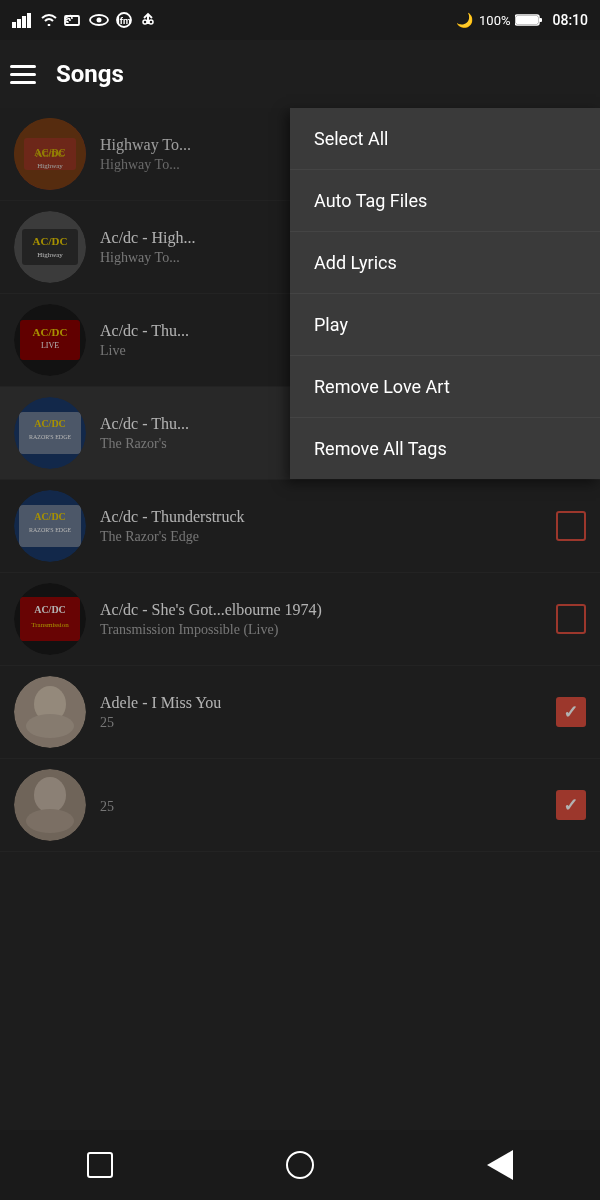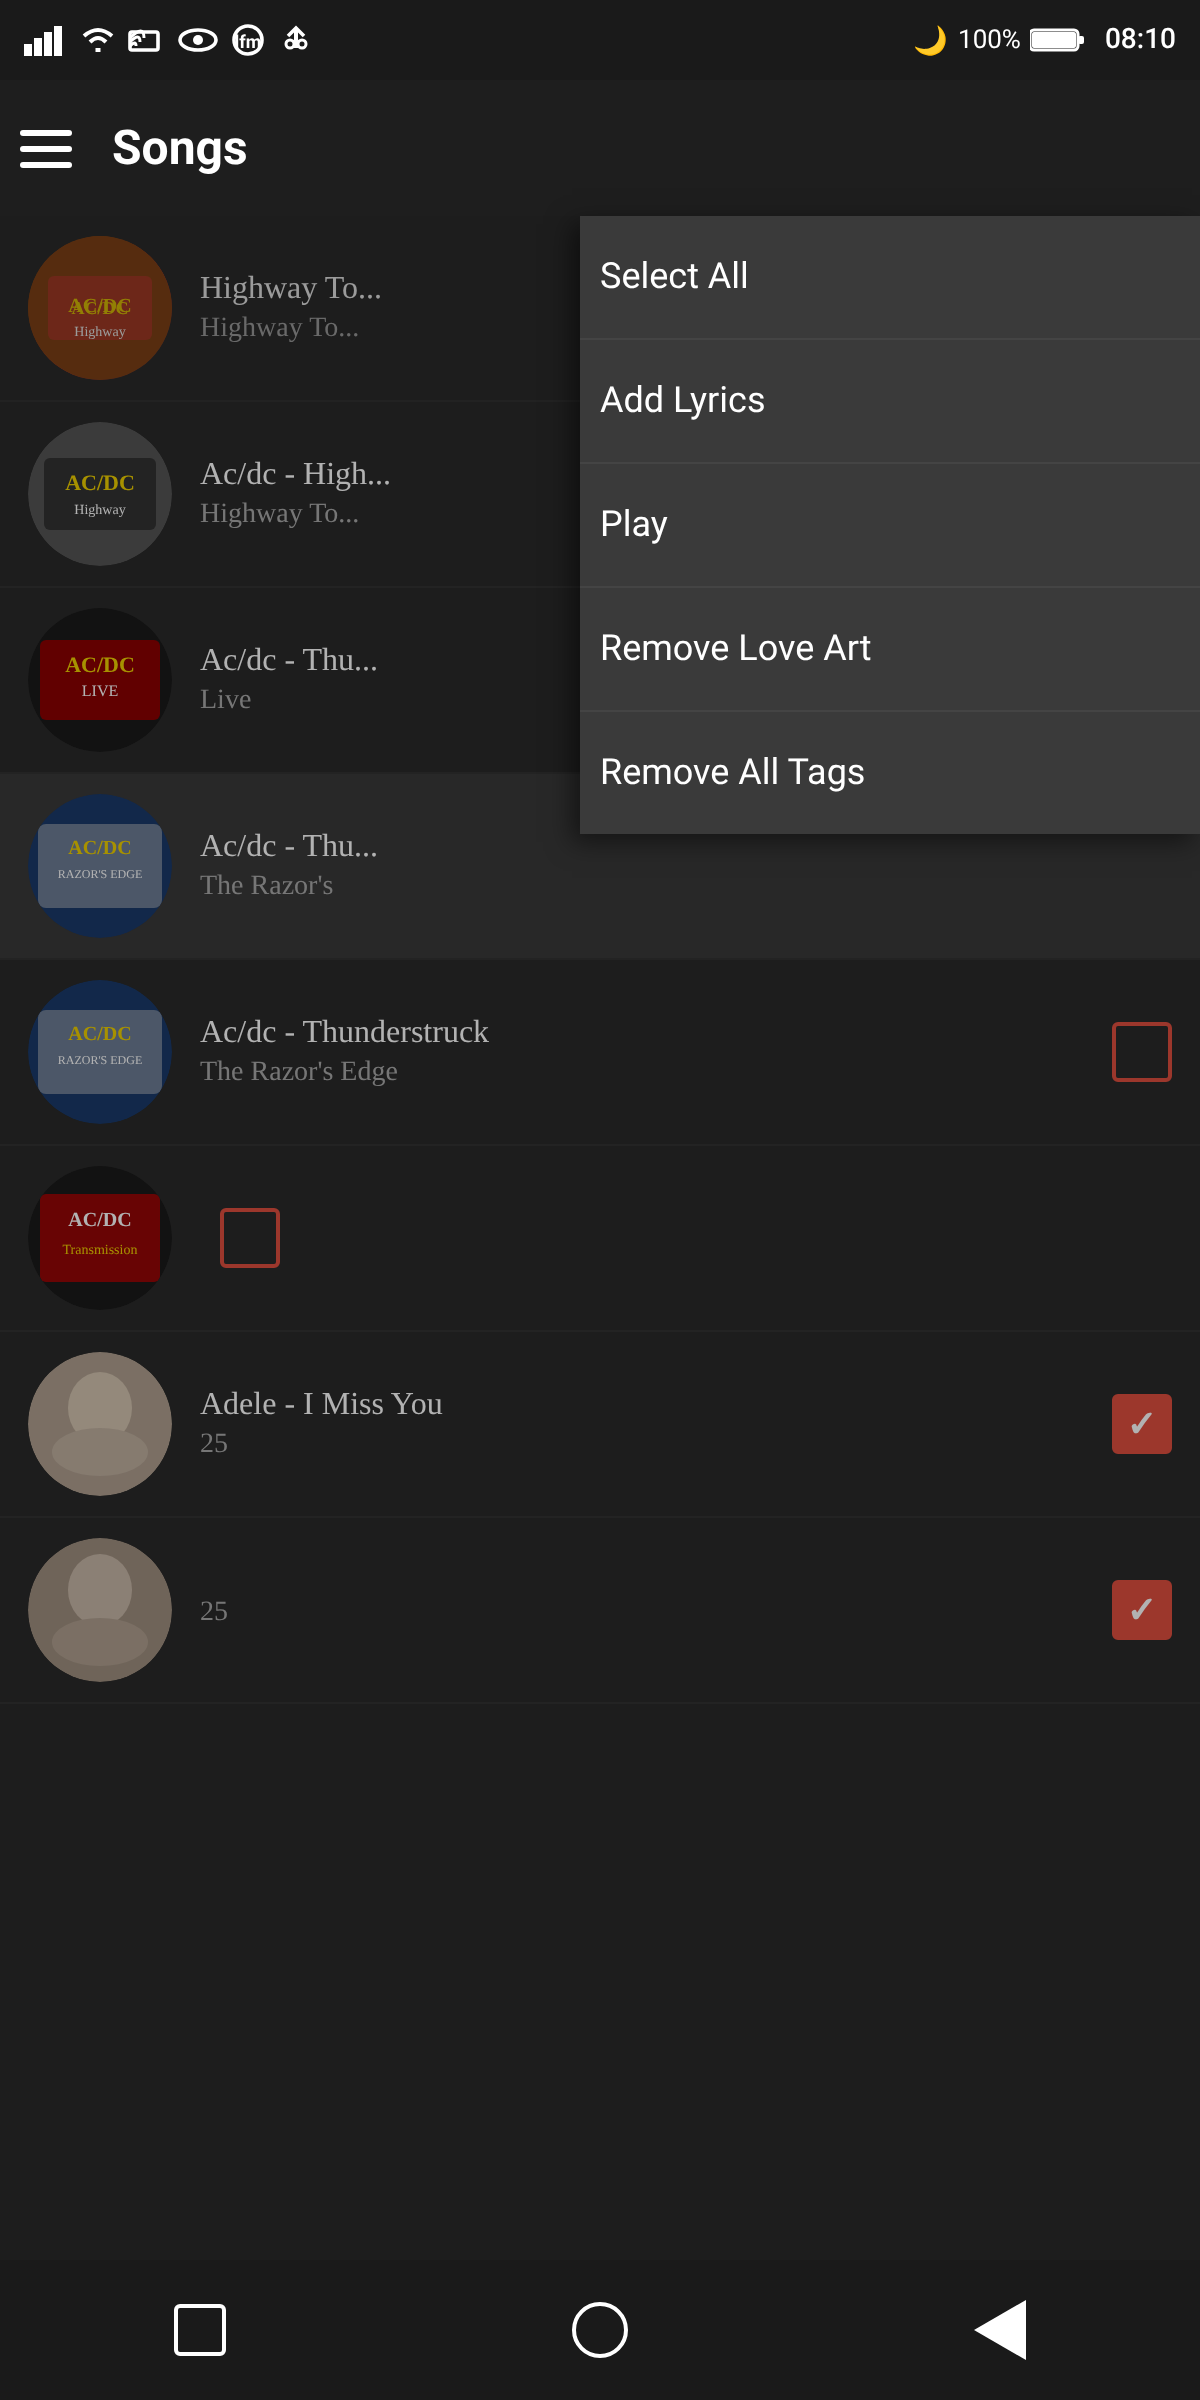--- a/index.html
+++ b/index.html
@@ -158,21 +158,21 @@
       position: absolute;
       top: 0;
       right: 0;
       width: 310px;
       background: #3a3a3a;
       z-index: 20;
       box-shadow: -4px 4px 12px rgba(0,0,0,0.5);
     }
 
     .dropdown-item {
-      padding: 20px 10px;
+      padding: 20px 24px;
       color: white;
       font-size: 18px;
       border-bottom: 1px solid #444;
       cursor: pointer;
     }
     .dropdown-item:last-child {
       border-bottom: none;
     }
 
     
@@ -364,20 +364,24 @@
 
   <div class="song-item">
     <div class="album-art">
       <svg class="album-svg" viewBox="0 0 72 72">
         <circle cx="36" cy="36" r="36" fill="#1a1a1a"></circle>
         <rect x="6" y="14" width="60" height="44" rx="3" fill="#cc0000" opacity="0.7"></rect>
         <text x="36" y="30" text-anchor="middle" fill="white" font-size="10" font-weight="bold">AC/DC</text>
         <text x="36" y="44" text-anchor="middle" fill="#f0d000" font-size="7">Transmission</text>
       </svg>
     </div>
+    <div class="song-info">
+      <div class="song-title">Ac/dc - She's Got...elbourne 1974)</div>
+      <div class="song-album">Transmission Impossible (Live)</div>
+    </div>
     <div class="checkbox"></div>
   </div>
 
   <div class="song-item">
     <div class="album-art">
       <svg class="album-svg" viewBox="0 0 72 72">
         <circle cx="36" cy="36" r="36" fill="#b0a090"></circle>
         <ellipse cx="36" cy="28" rx="16" ry="18" fill="#d4c4b0"></ellipse>
         <ellipse cx="36" cy="50" rx="24" ry="12" fill="#c0b0a0"></ellipse>
       </svg>
@@ -407,20 +411,21 @@
     </div>
   </div>
 
 </div>
 
 <div class="dropdown-overlay" style="top: 108px; height: calc(100% - 108px - 70px);">
 </div>
 
 <div class="dropdown-menu" style="top: 108px;">
   <div class="dropdown-item">Select All</div>
+  <div class="dropdown-item">Auto Tag Files</div>
   <div class="dropdown-item">Add Lyrics</div>
   <div class="dropdown-item">Play</div>
   <div class="dropdown-item">Remove Love Art</div>
   <div class="dropdown-item">Remove All Tags</div>
 </div>
 
 <div class="nav-bar">
   <div class="nav-icon">
     <div class="nav-square"></div>
   </div>

